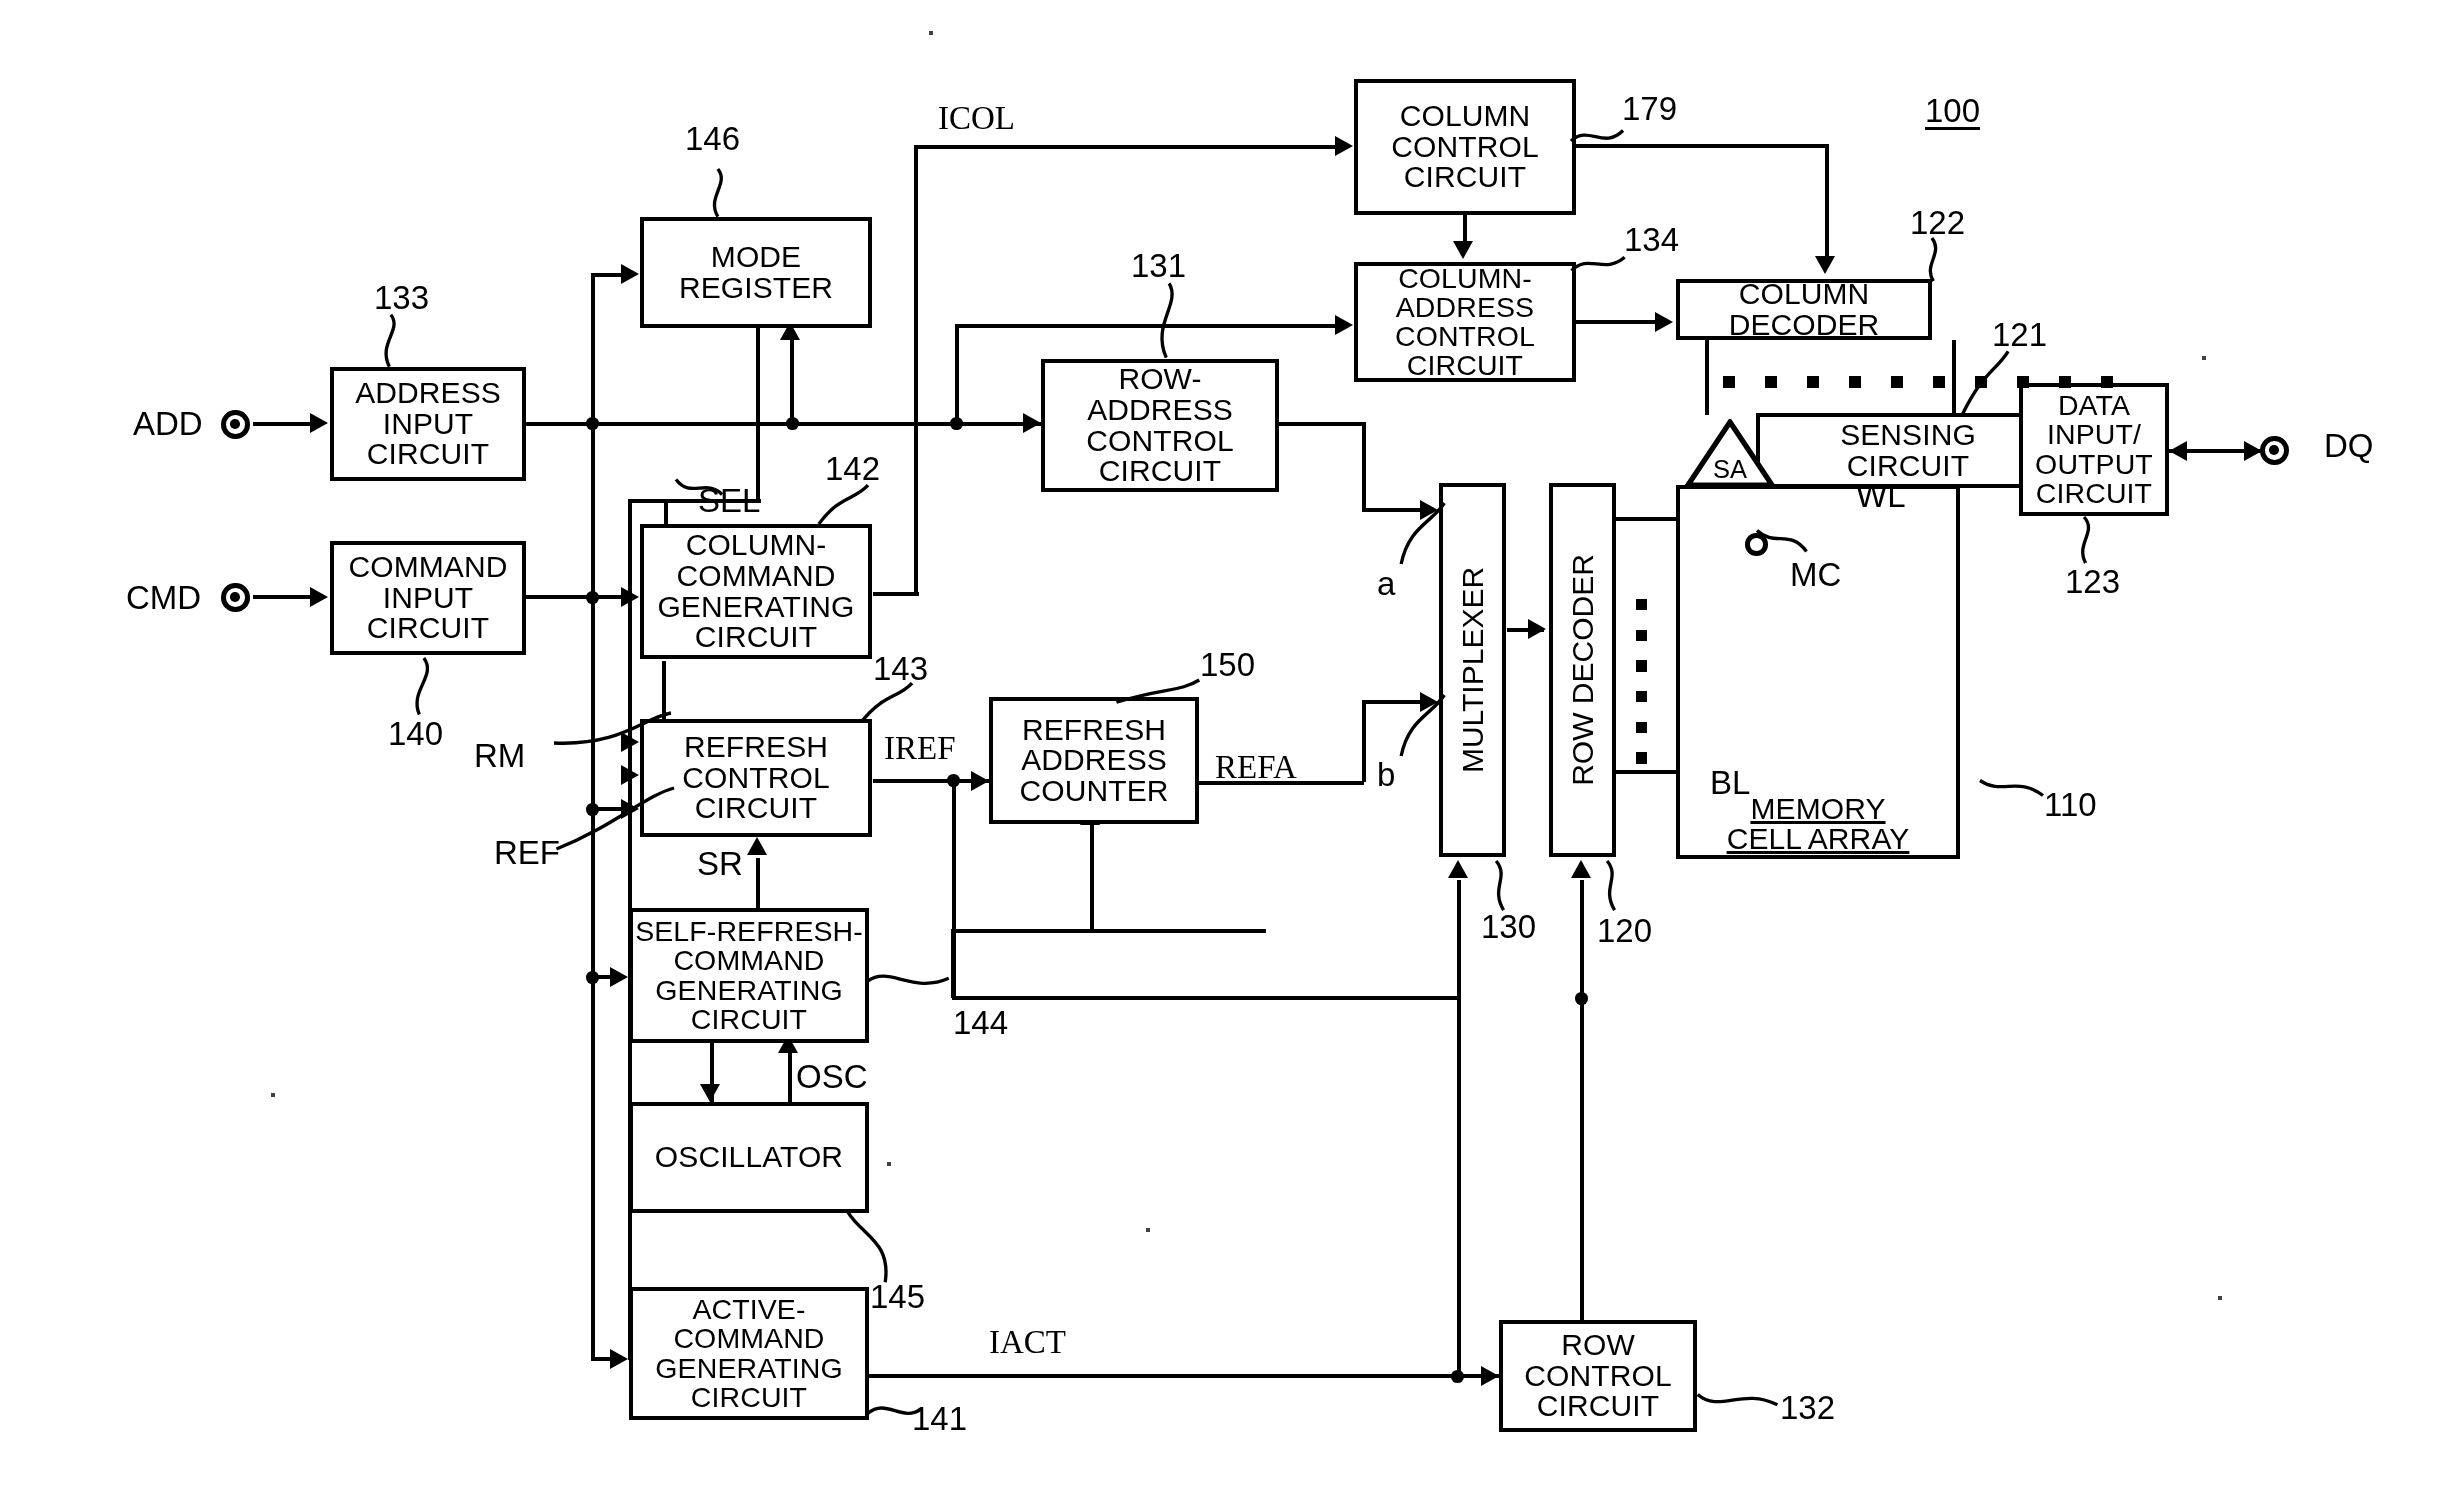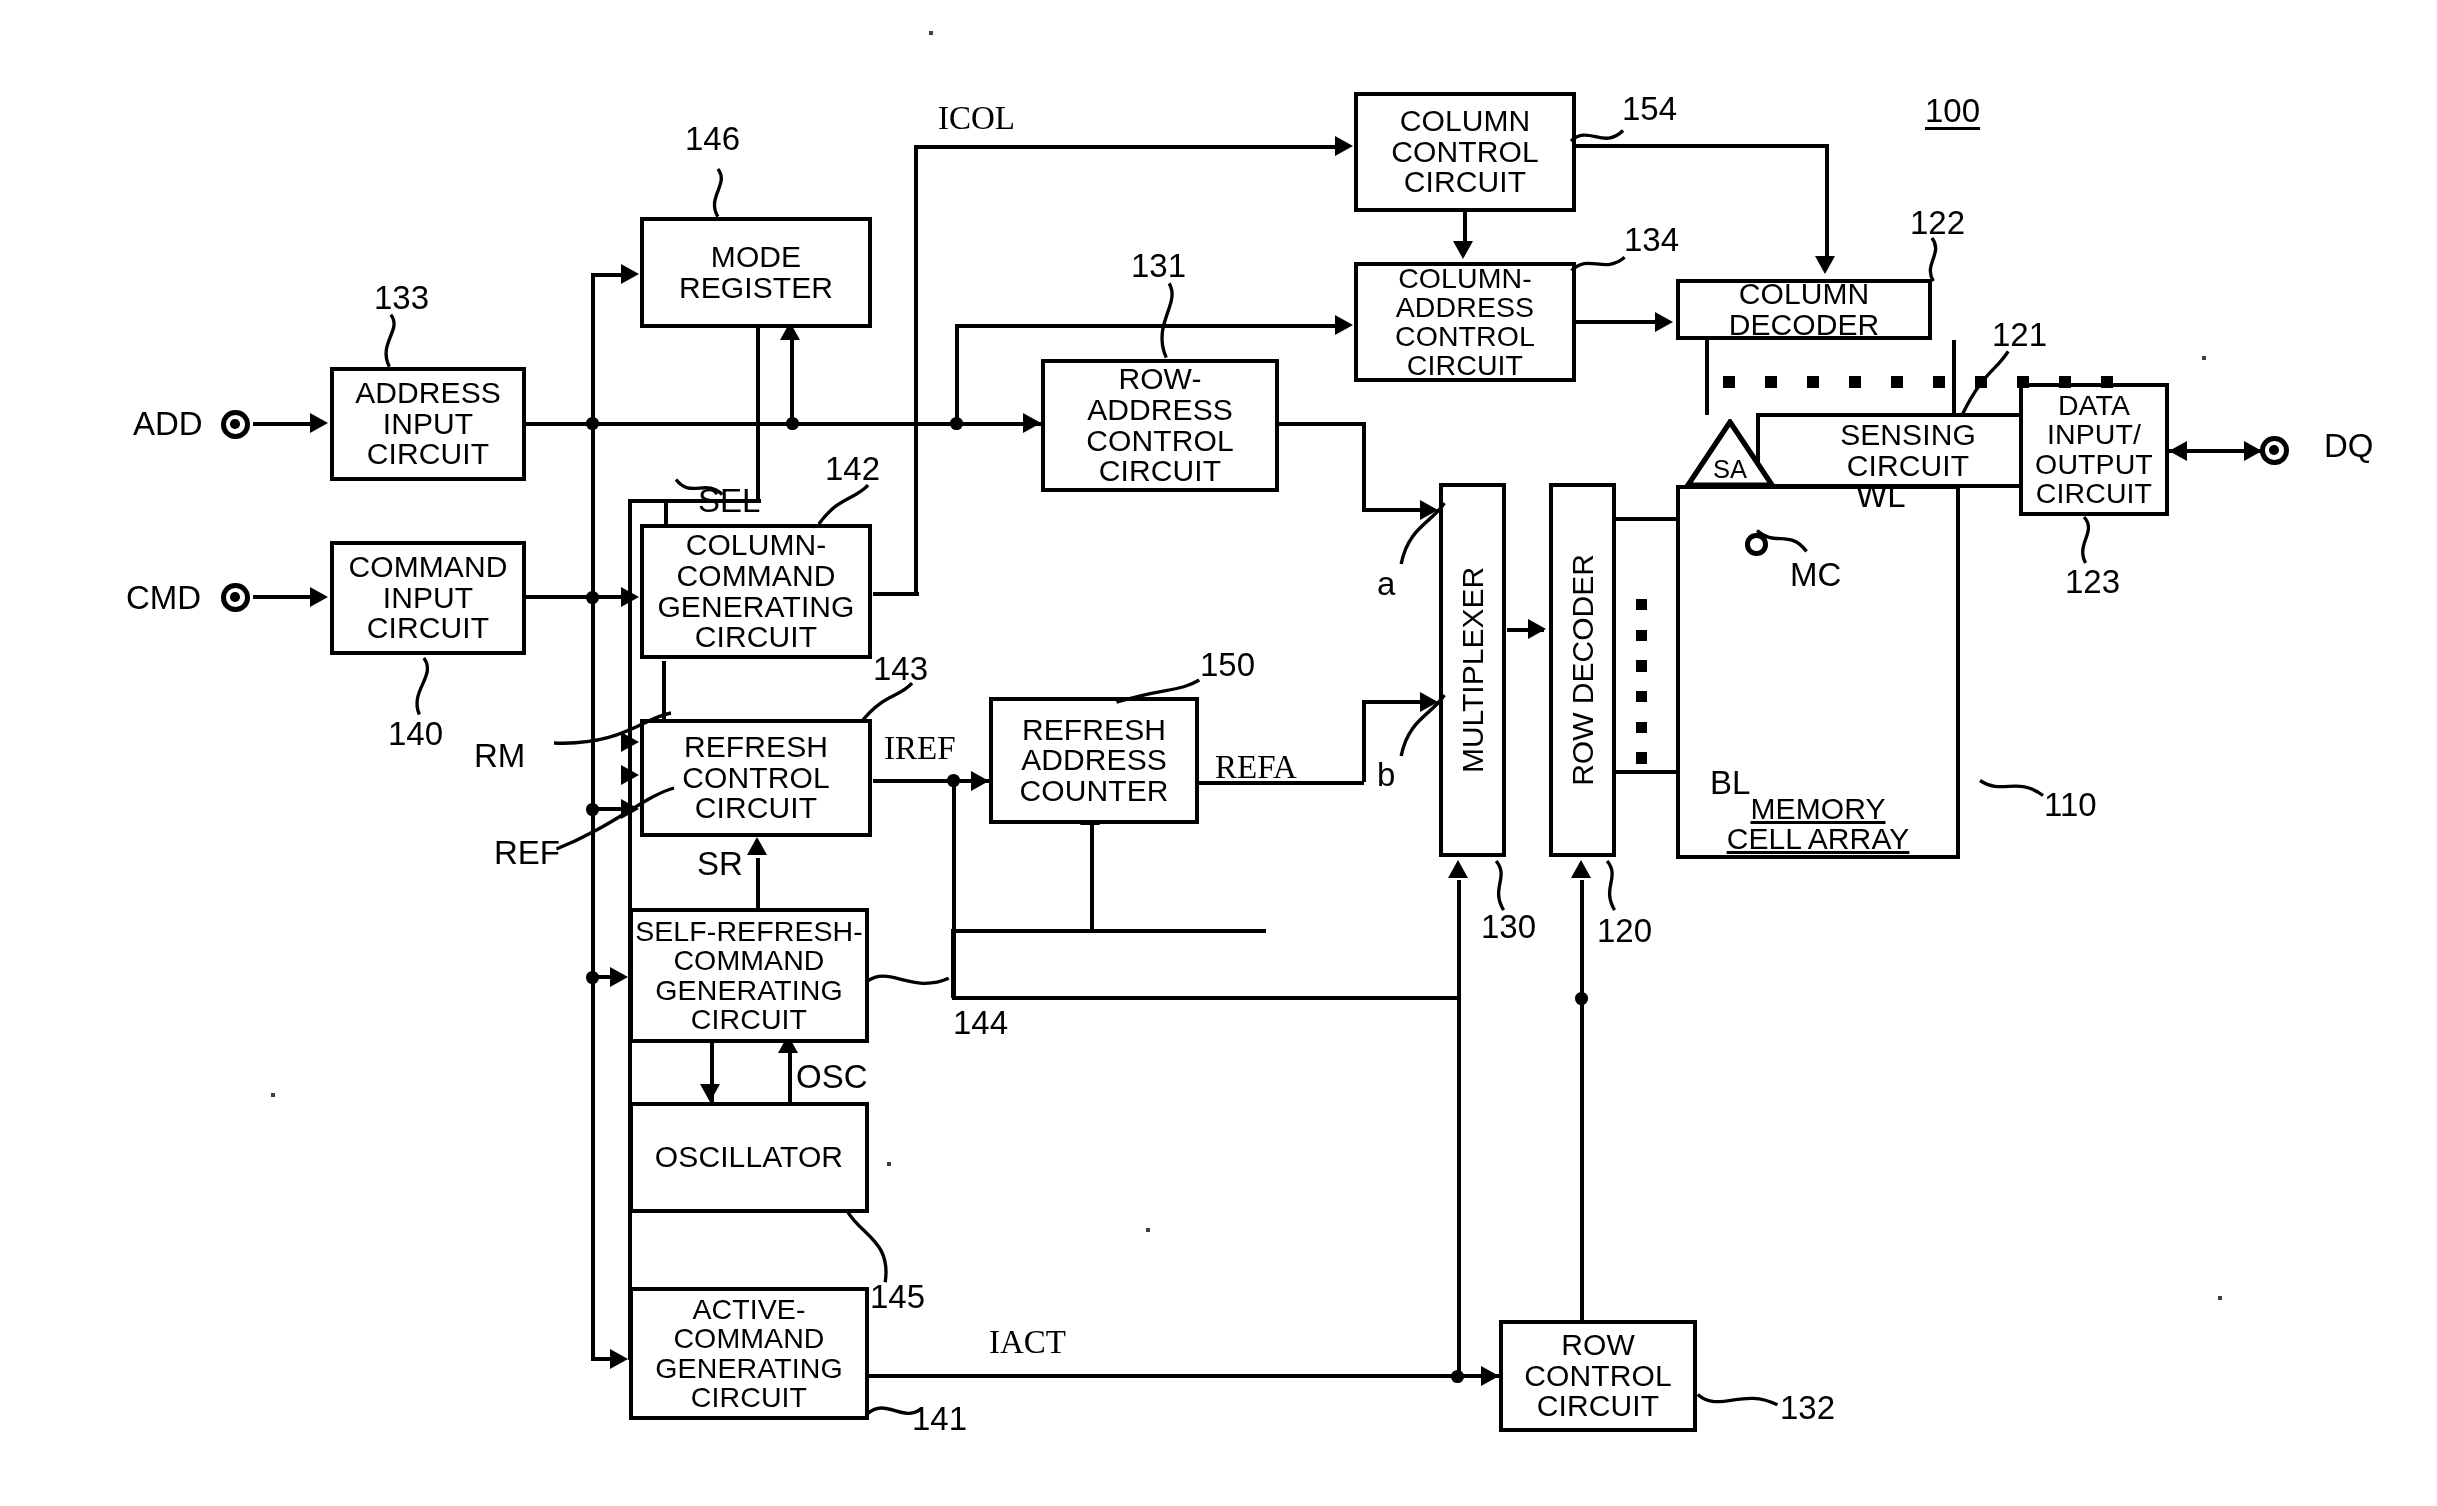--- a/index.html
+++ b/index.html
@@ -153,21 +153,21 @@
 CONTROL
 CIRCUIT</span>
   </div>
 
   <div class="blk" style="left:989px;top:697px;width:210px;height:127px;">
     <span>REFRESH
 ADDRESS
 COUNTER</span>
   </div>
 
-  <div class="blk" style="left:1354px;top:92px;width:222px;height:120px;">
+  <div class="blk" style="left:1354px;top:79px;width:222px;height:136px;">
     <span>COLUMN
 CONTROL
 CIRCUIT</span>
   </div>
 
   <div class="blk" style="left:1354px;top:262px;width:222px;height:120px;font-size:28.5px;">
     <span>COLUMN-
 ADDRESS
 CONTROL
 CIRCUIT</span>
@@ -236,21 +236,21 @@
   <div class="lbl" style="left:2044px;top:786px;">110</div>
   <div class="lbl" style="left:1597px;top:912px;">120</div>
   <div class="lbl" style="left:1992px;top:316px;">121</div>
   <div class="lbl" style="left:1910px;top:204px;">122</div>
   <div class="lbl" style="left:2065px;top:563px;">123</div>
   <div class="lbl" style="left:1481px;top:908px;">130</div>
   <div class="lbl" style="left:1131px;top:247px;">131</div>
   <div class="lbl" style="left:1780px;top:1389px;">132</div>
   <div class="lbl" style="left:374px;top:279px;">133</div>
   <div class="lbl" style="left:1624px;top:221px;">134</div>
-  <div class="lbl" style="left:1622px;top:90px;">154</div>
+  <div class="lbl" style="left:1622px;top:90px;">179</div>
   <div class="lbl" style="left:388px;top:715px;">140</div>
   <div class="lbl" style="left:912px;top:1400px;">141</div>
   <div class="lbl" style="left:825px;top:450px;">142</div>
   <div class="lbl" style="left:873px;top:650px;">143</div>
   <div class="lbl" style="left:953px;top:960px;margin-top:44px;">144</div>
   <div class="lbl" style="left:870px;top:1278px;">145</div>
   <div class="lbl" style="left:685px;top:120px;text-align:center;">146</div>
   <div class="lbl" style="left:1200px;top:646px;">150</div>
 
   <svg class="lead" style="left:367px;top:313px;width:67px;height:60px;" viewBox="0 0 90 80" width="67" height="60">

